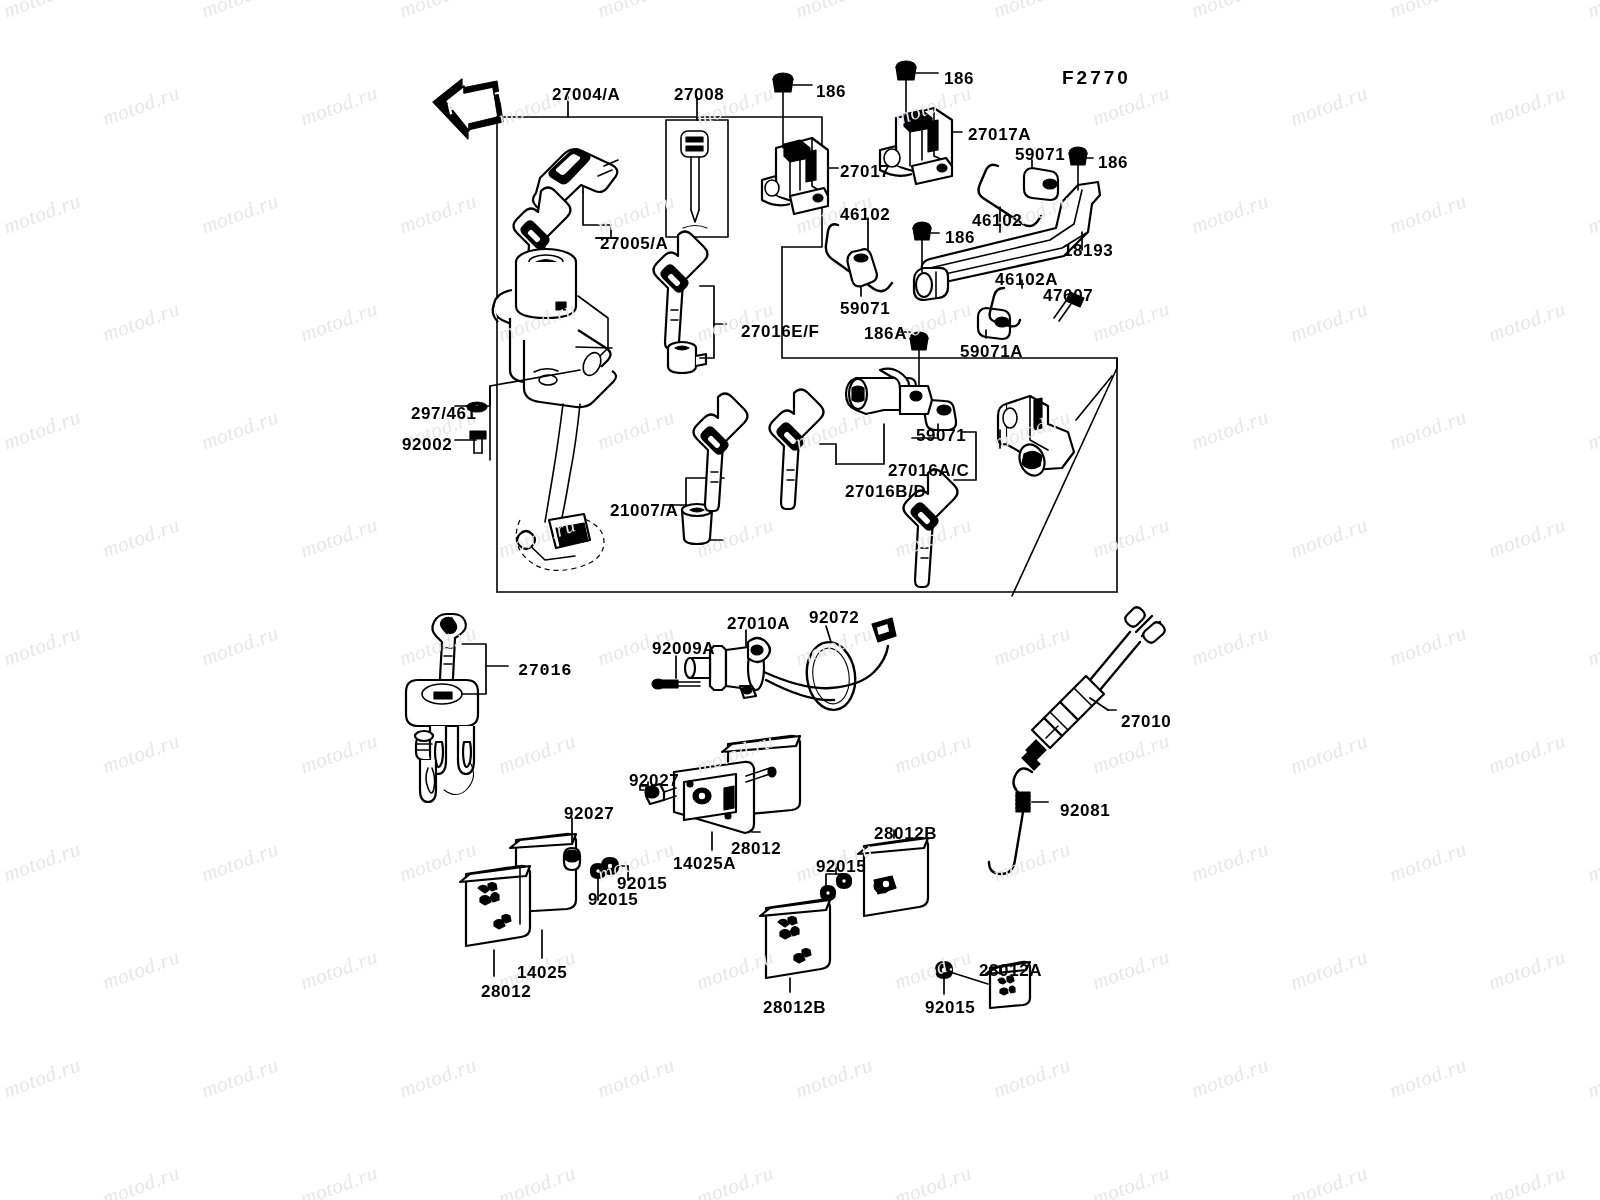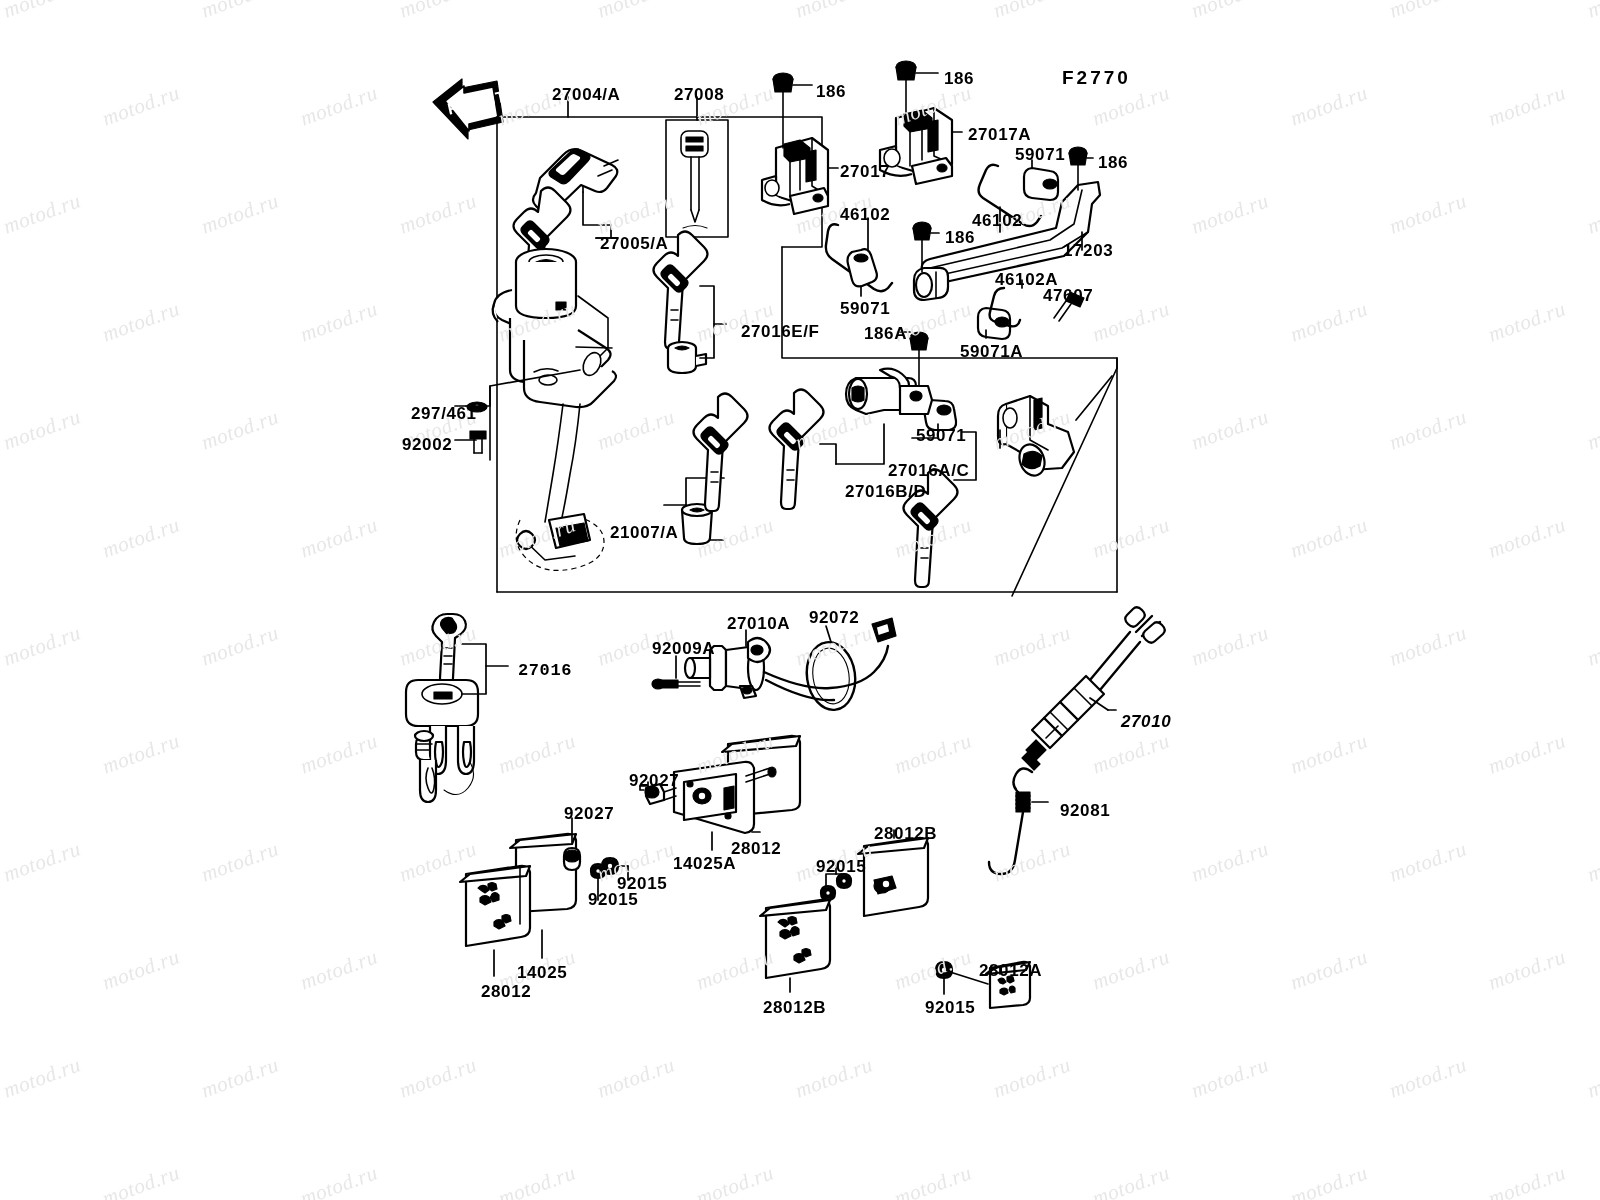--- a/index.html
+++ b/index.html
@@ -669,39 +669,39 @@
       <div class="lbl" style="left: 816px; top: 83px;">186</div>
       <div class="lbl" style="left: 944px; top: 70px;">186</div>
       <div class="lbl" style="left: 968px; top: 126px;">27017A</div>
       <div class="lbl" style="left: 1015px; top: 146px;">59071</div>
       <div class="lbl" style="left: 1098px; top: 154px;">186</div>
       <div class="lbl code" style="left: 1062px; top: 68px;">F2770</div>
       <div class="lbl" style="left: 840px; top: 163px;">27017</div>
       <div class="lbl" style="left: 840px; top: 206px;">46102</div>
       <div class="lbl" style="left: 972px; top: 212px;">46102</div>
       <div class="lbl" style="left: 945px; top: 229px;">186</div>
-      <div class="lbl" style="left: 1063px; top: 242px;">17203</div>
+      <div class="lbl" style="left: 1063px; top: 242px;">18193</div>
       <div class="lbl" style="left: 600px; top: 235px;">27005/A</div>
       <div class="lbl" style="left: 995px; top: 271px;">46102A</div>
       <div class="lbl" style="left: 1043px; top: 287px;">47607</div>
       <div class="lbl" style="left: 840px; top: 300px;">59071</div>
       <div class="lbl" style="left: 741px; top: 323px;">27016E/F</div>
       <div class="lbl" style="left: 864px; top: 325px;">186A</div>
       <div class="lbl" style="left: 960px; top: 343px;">59071A</div>
       <div class="lbl" style="left: 411px; top: 405px;">297/461</div>
       <div class="lbl" style="left: 916px; top: 427px;">59071</div>
       <div class="lbl" style="left: 402px; top: 436px;">92002</div>
       <div class="lbl" style="left: 888px; top: 462px;">27016A/C</div>
       <div class="lbl" style="left: 845px; top: 483px;">27016B/D</div>
-      <div class="lbl" style="left: 610px; top: 524px;">21007/A</div>
+      <div class="lbl" style="left: 610px; top: 502px;">21007/A</div>
       <div class="lbl" style="left: 727px; top: 615px;">27010A</div>
       <div class="lbl" style="left: 809px; top: 609px;">92072</div>
       <div class="lbl" style="left: 652px; top: 640px;">92009A</div>
       <div class="lbl" style="left: 518px; top: 662px; font-family: Liberation Mono, monospace;">27016</div>
-      <div class="lbl" style="left: 1121px; top: 713px; font-style: italic;">27010</div>
+      <div class="lbl" style="left: 1121px; top: 713px;">27010</div>
       <div class="lbl" style="left: 629px; top: 772px;">92027</div>
       <div class="lbl" style="left: 1060px; top: 802px;">92081</div>
       <div class="lbl" style="left: 564px; top: 805px;">92027</div>
       <div class="lbl" style="left: 731px; top: 840px;">28012</div>
       <div class="lbl" style="left: 874px; top: 825px;">28012B</div>
       <div class="lbl" style="left: 617px; top: 875px;">92015</div>
       <div class="lbl" style="left: 816px; top: 858px;">92015</div>
       <div class="lbl" style="left: 673px; top: 855px;">14025A</div>
       <div class="lbl" style="left: 588px; top: 891px;">92015</div>
       <div class="lbl" style="left: 517px; top: 964px;">14025</div>

